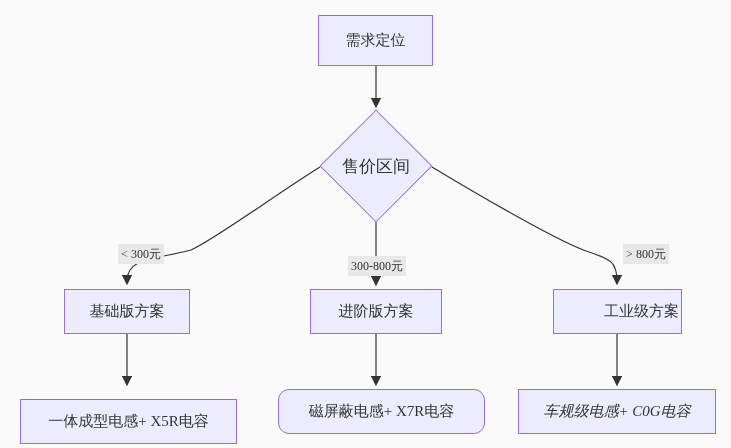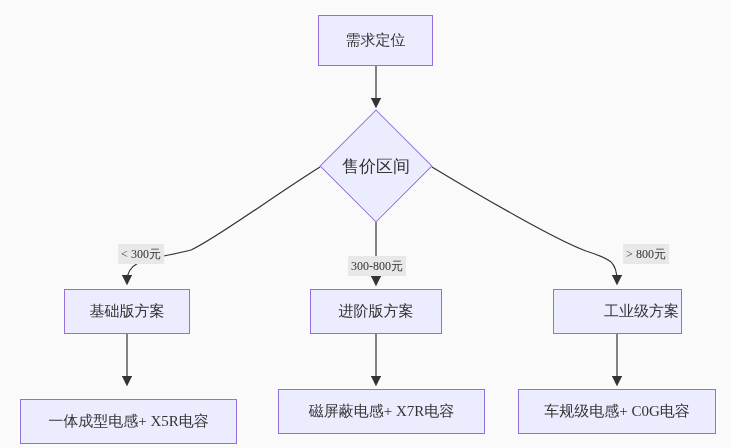--- a/index.html
+++ b/index.html
@@ -72,22 +72,22 @@
     white-space: nowrap;
     z-index: 3;
     transform: translate(-50%, -50%);
   }
   
   .n-root        { left: 318px; top: 15px;  width: 115px; height: 51px; }
   .n-basic       { left: 64px;  top: 289px; width: 126px; height: 45px; }
   .n-advanced    { left: 310px; top: 289px; width: 132px; height: 45px; }
   .n-industrial  { left: 553px; top: 289px; width: 129px; height: 45px; padding-left: 48px; }
   .n-basic-d     { left: 20px;  top: 399px; width: 217px; height: 45px; }
-  .n-advanced-d  { left: 278px; top: 389px; width: 207px; height: 45px; }
-  .n-industrial-d{ left: 518px; top: 389px; width: 198px; height: 45px; }
+  .n-advanced-d  { left: 278px; top: 389px; width: 207px; height: 45px; border-radius: 11px; }
+  .n-industrial-d{ left: 518px; top: 389px; width: 198px; height: 45px; font-style: italic; }
   .l-lt   { left: 141px; top: 254px; }
   .l-mid  { left: 377px; top: 254px; margin-top: 12px; }
   .l-gt   { left: 634px; top: 254px; margin-left: 12px; }
 </style>
 </head>
 <body>
 
 <div class="canvas">
 
   <svg class="edges" width="731" height="448" viewBox="0 0 731 448">

